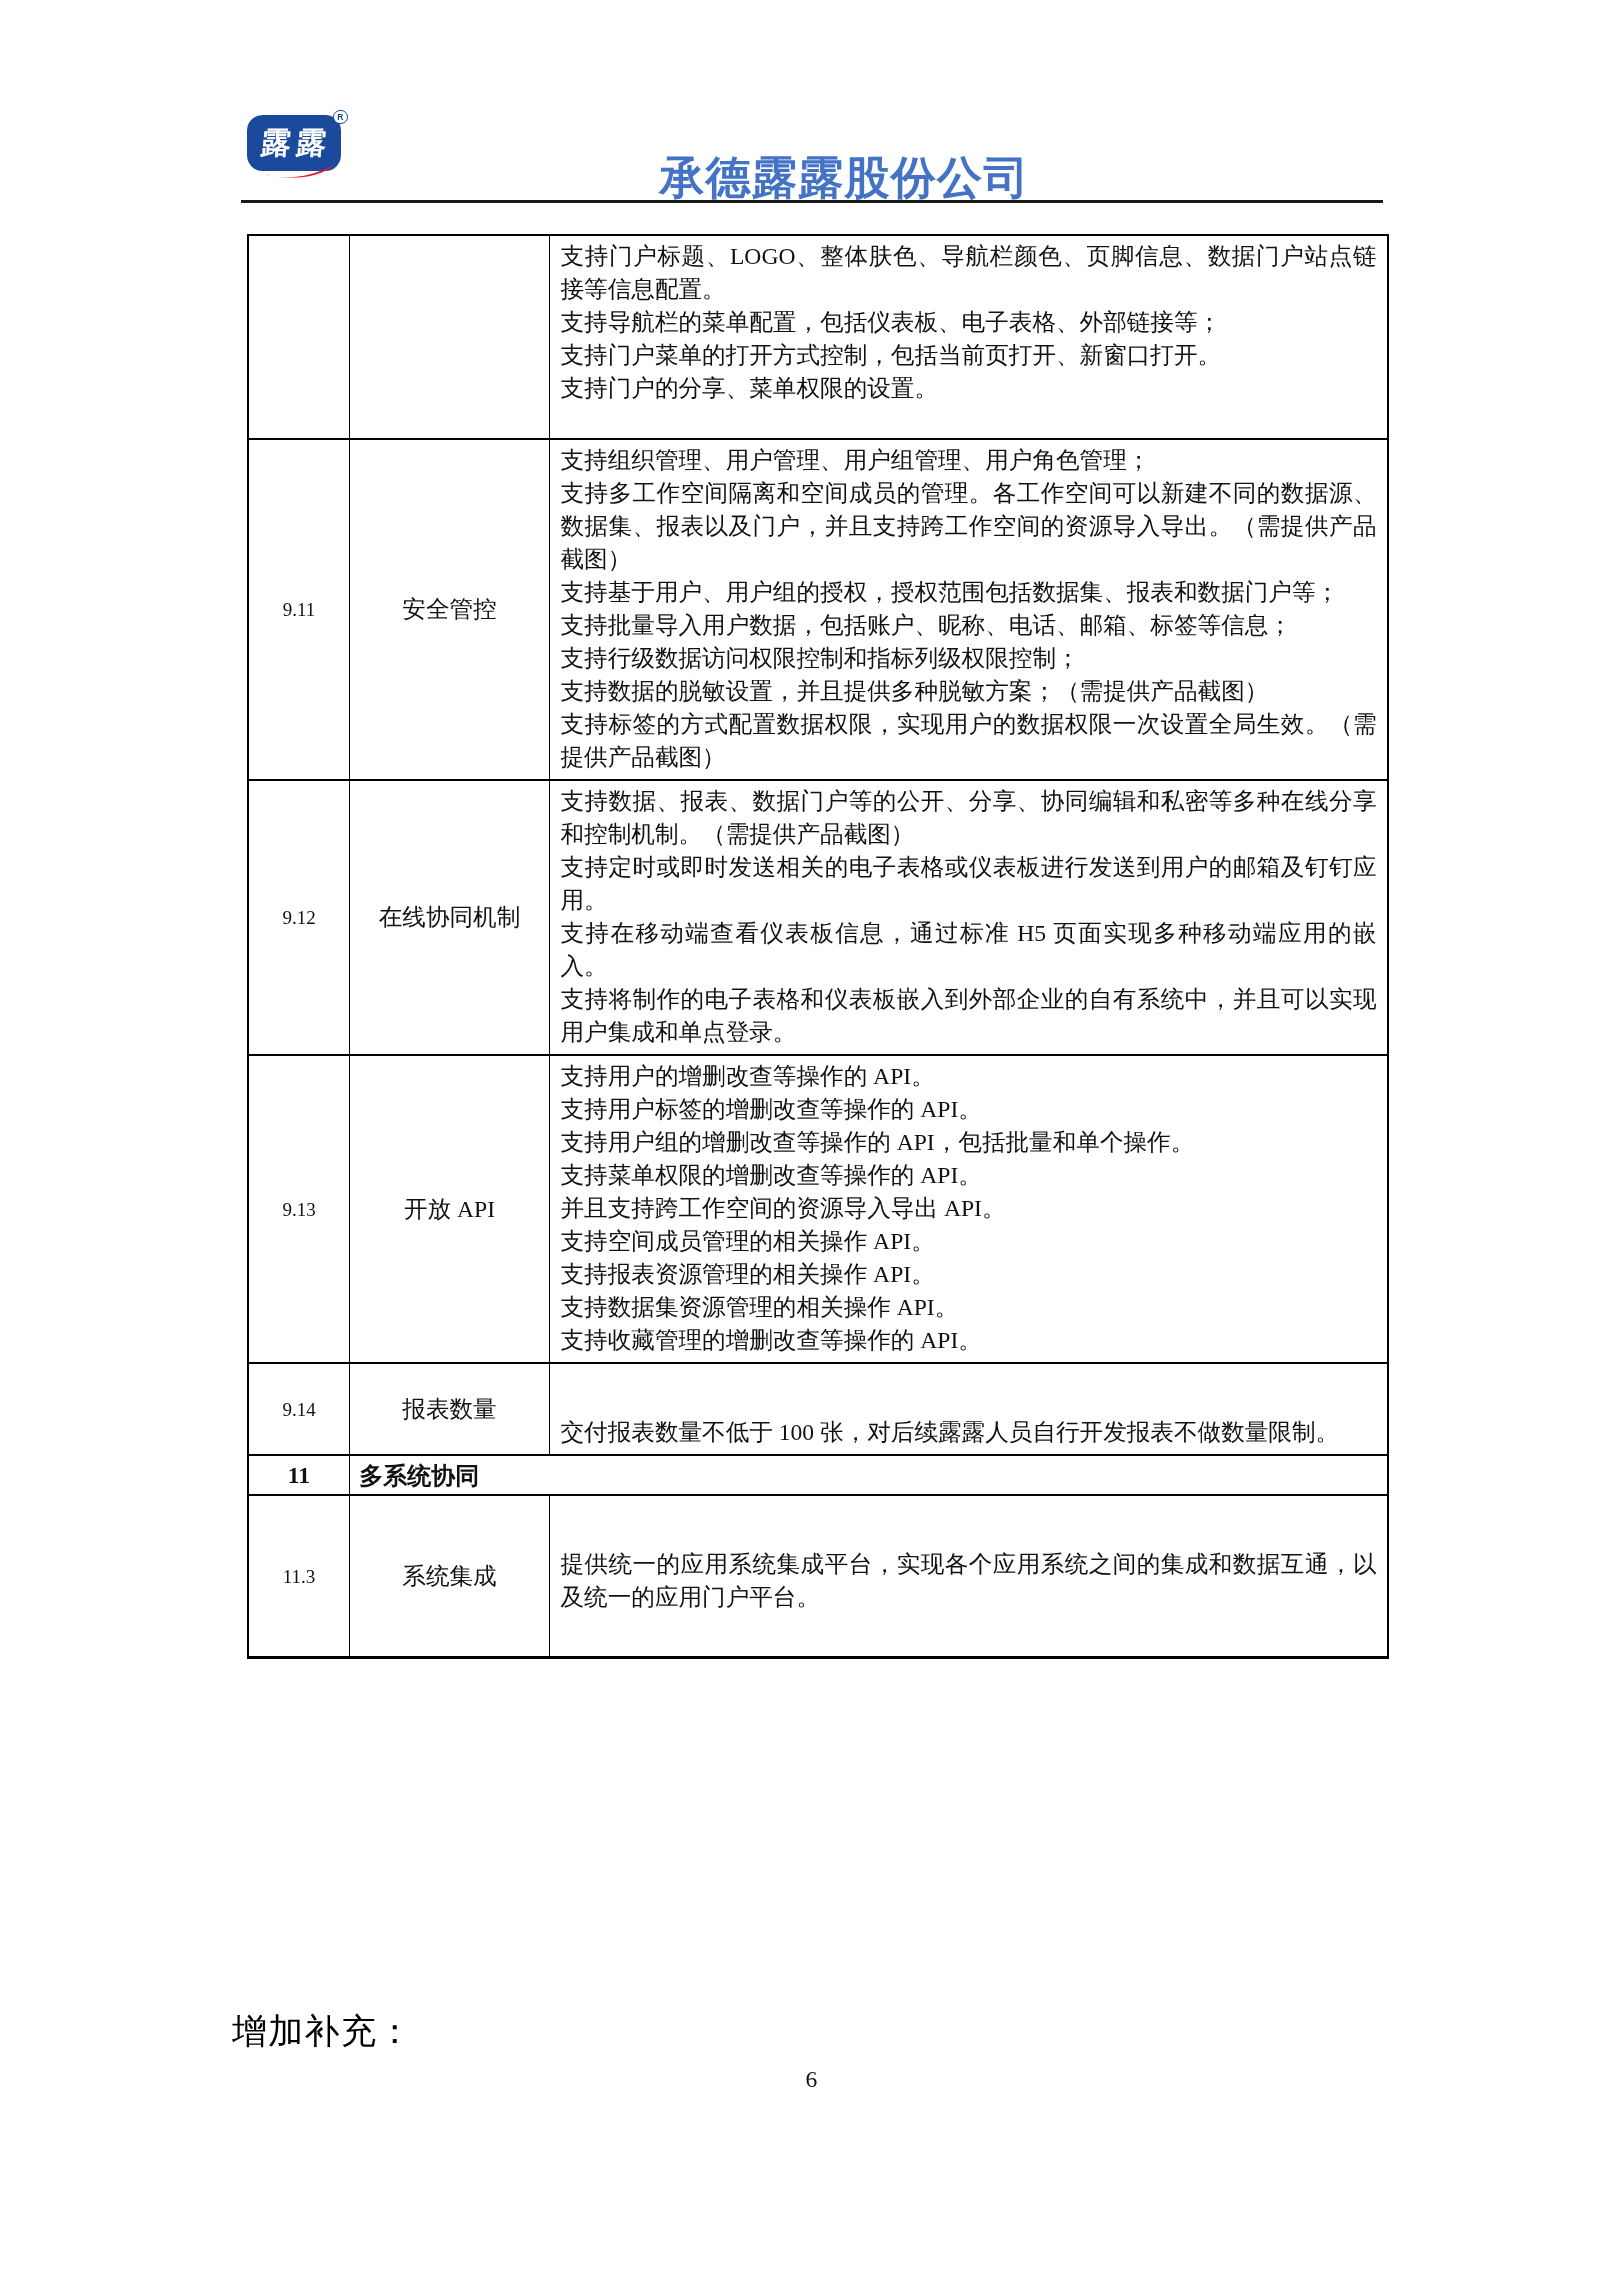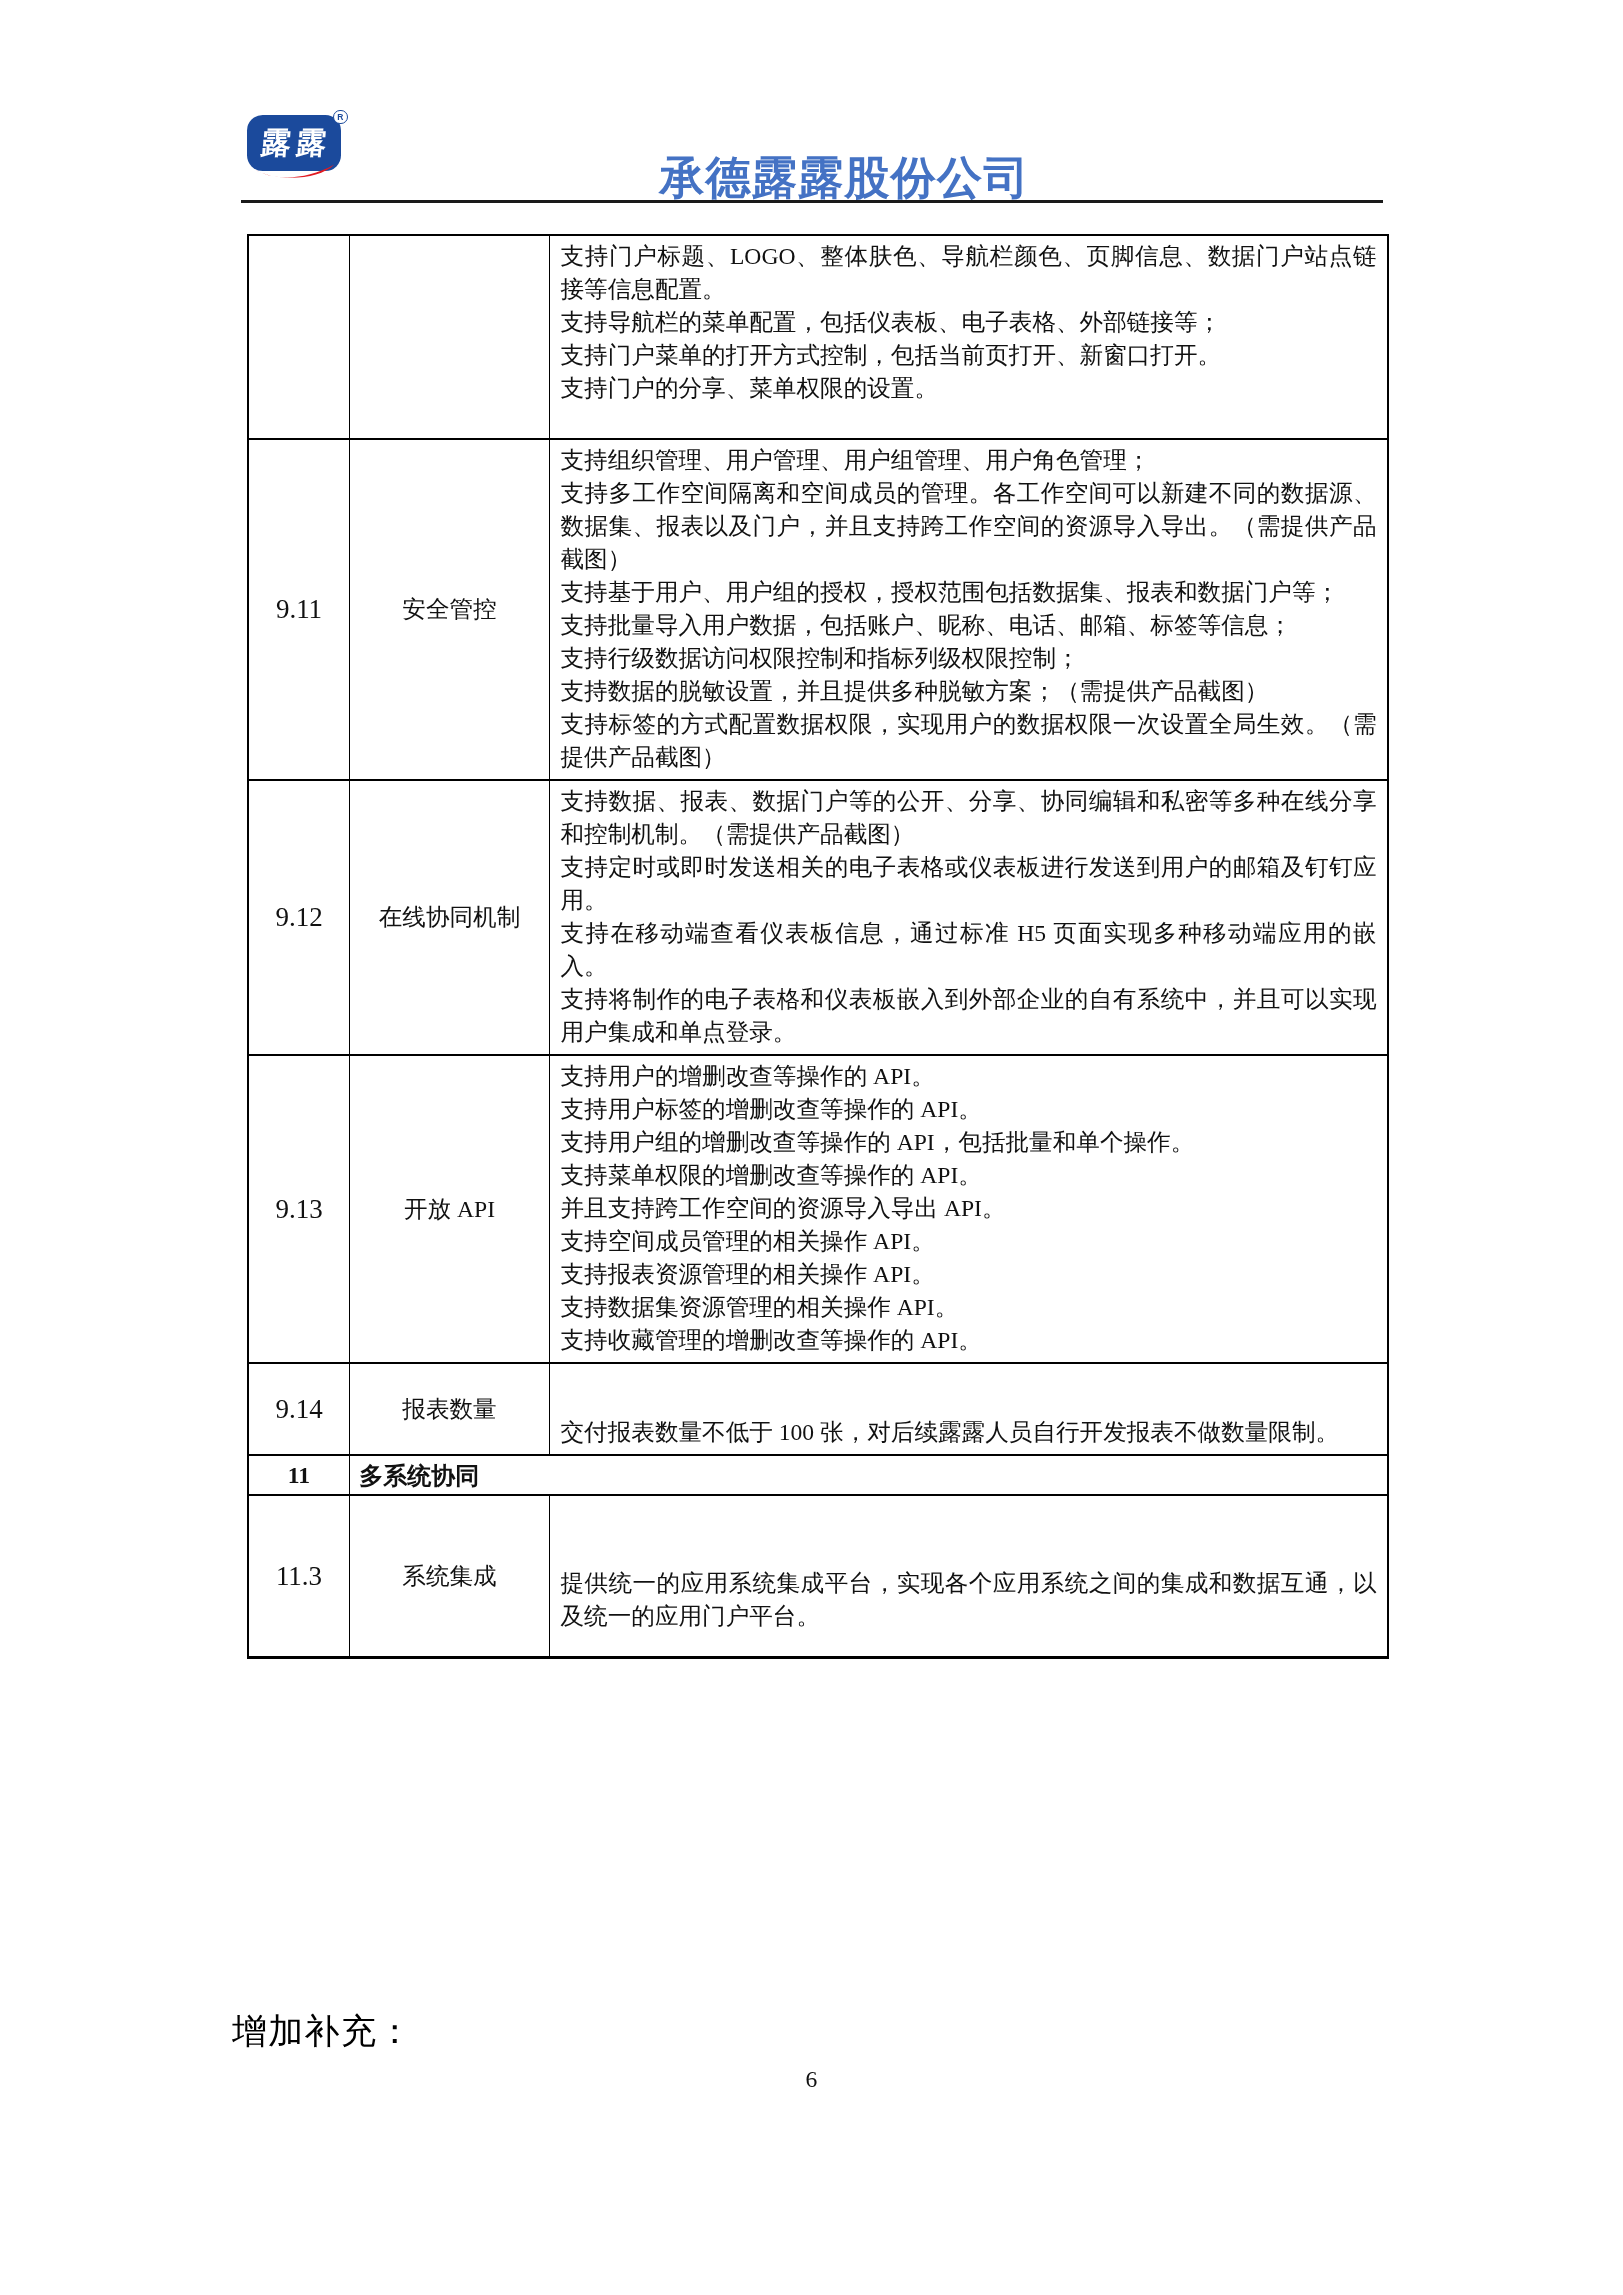--- a/index.html
+++ b/index.html
@@ -95,34 +95,34 @@
   }
   .trow:last-child{border-bottom:none;}
   .cell{
     border-right:1.3px solid #000000;
     font-size:23.6px;
     line-height:33px;
   }
   .trow .cell:last-child{border-right:none;}
   .num{
     display:flex;align-items:center;justify-content:center;
-    font-size:27px;
+    font-size:19px;
   }
   .name{
     display:flex;align-items:center;justify-content:center;
     text-align:left;
     padding:0 3.9px;
   }
   .desc{
     padding:3.9px 10.5px 5.2px 10.5px;
     text-align:justify;
   }
   .desc .para{margin:0;}
   .vcenter{
-    display:flex;flex-direction:column;justify-content:center;margin-top:48px;
+    display:flex;flex-direction:column;margin-top:48px;
   }
   .r-a{min-height:204px;}
   .r-911{min-height:337px;}
   .r-912{min-height:266px;}
   .r-913{min-height:300px;}
   .r-914{min-height:65px;}
   .r-11{min-height:40px;}
   .r-113{min-height:160px;}
   .section-num{
     display:flex;align-items:center;justify-content:center;

